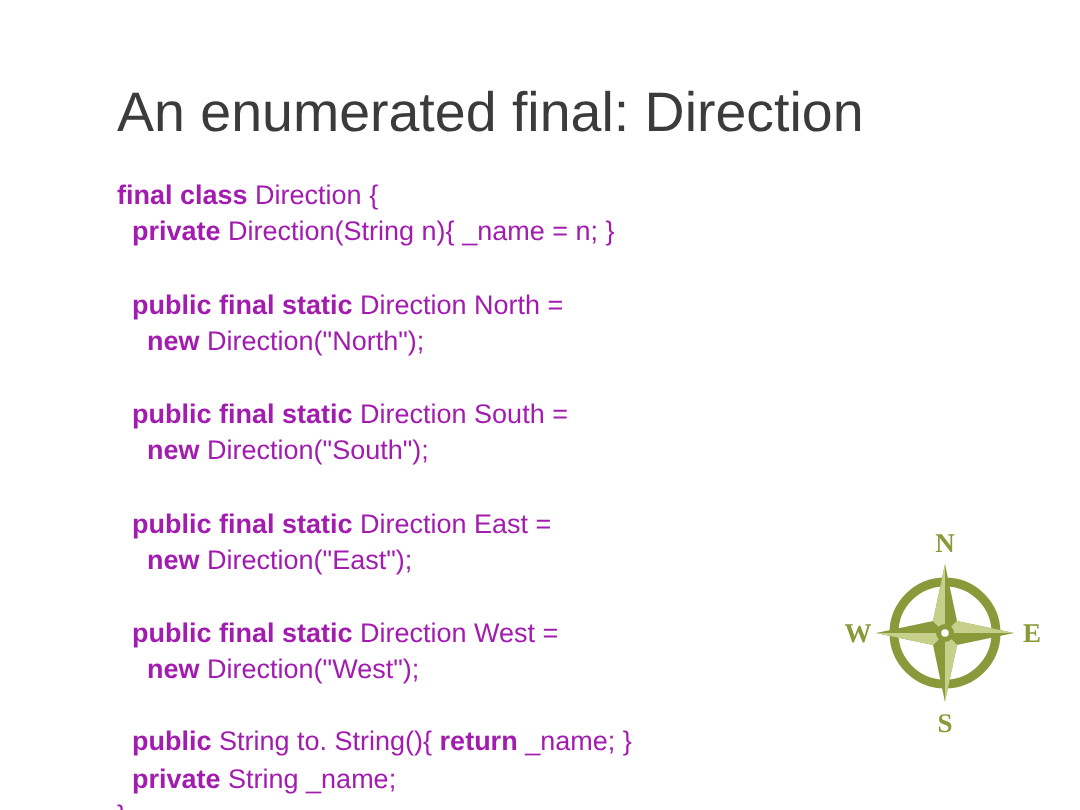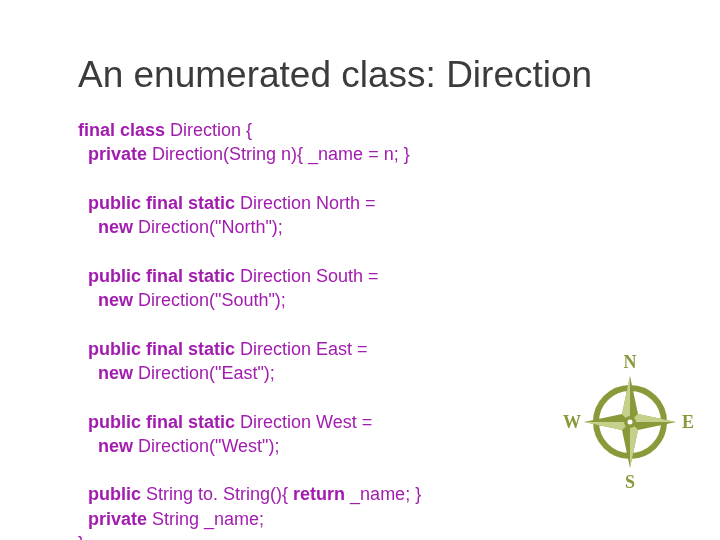--- a/index.html
+++ b/index.html
@@ -34,21 +34,21 @@
     right: 20px;
     bottom: 48px;
     width: 140px;
     height: 140px;
   }
 </style>
 </head>
 <body>
 
 <div class="slide">
-  <h1 class="title">An enumerated class: Direction</h1>
+  <h1 class="title">An enumerated final: Direction</h1>
 
   <div class="code"><b>final class </b><span>Direction {</span>
 <b>  private </b><span>Direction(String n){ _name = n; }</span>
 <span> </span>
 <b>  public final static </b><span>Direction North =</span>
 <b>    new </b><span>Direction("North");</span>
 <span> </span>
 <b>  public final static </b><span>Direction South =</span>
 <b>    new </b><span>Direction("South");</span>
 <span> </span>

